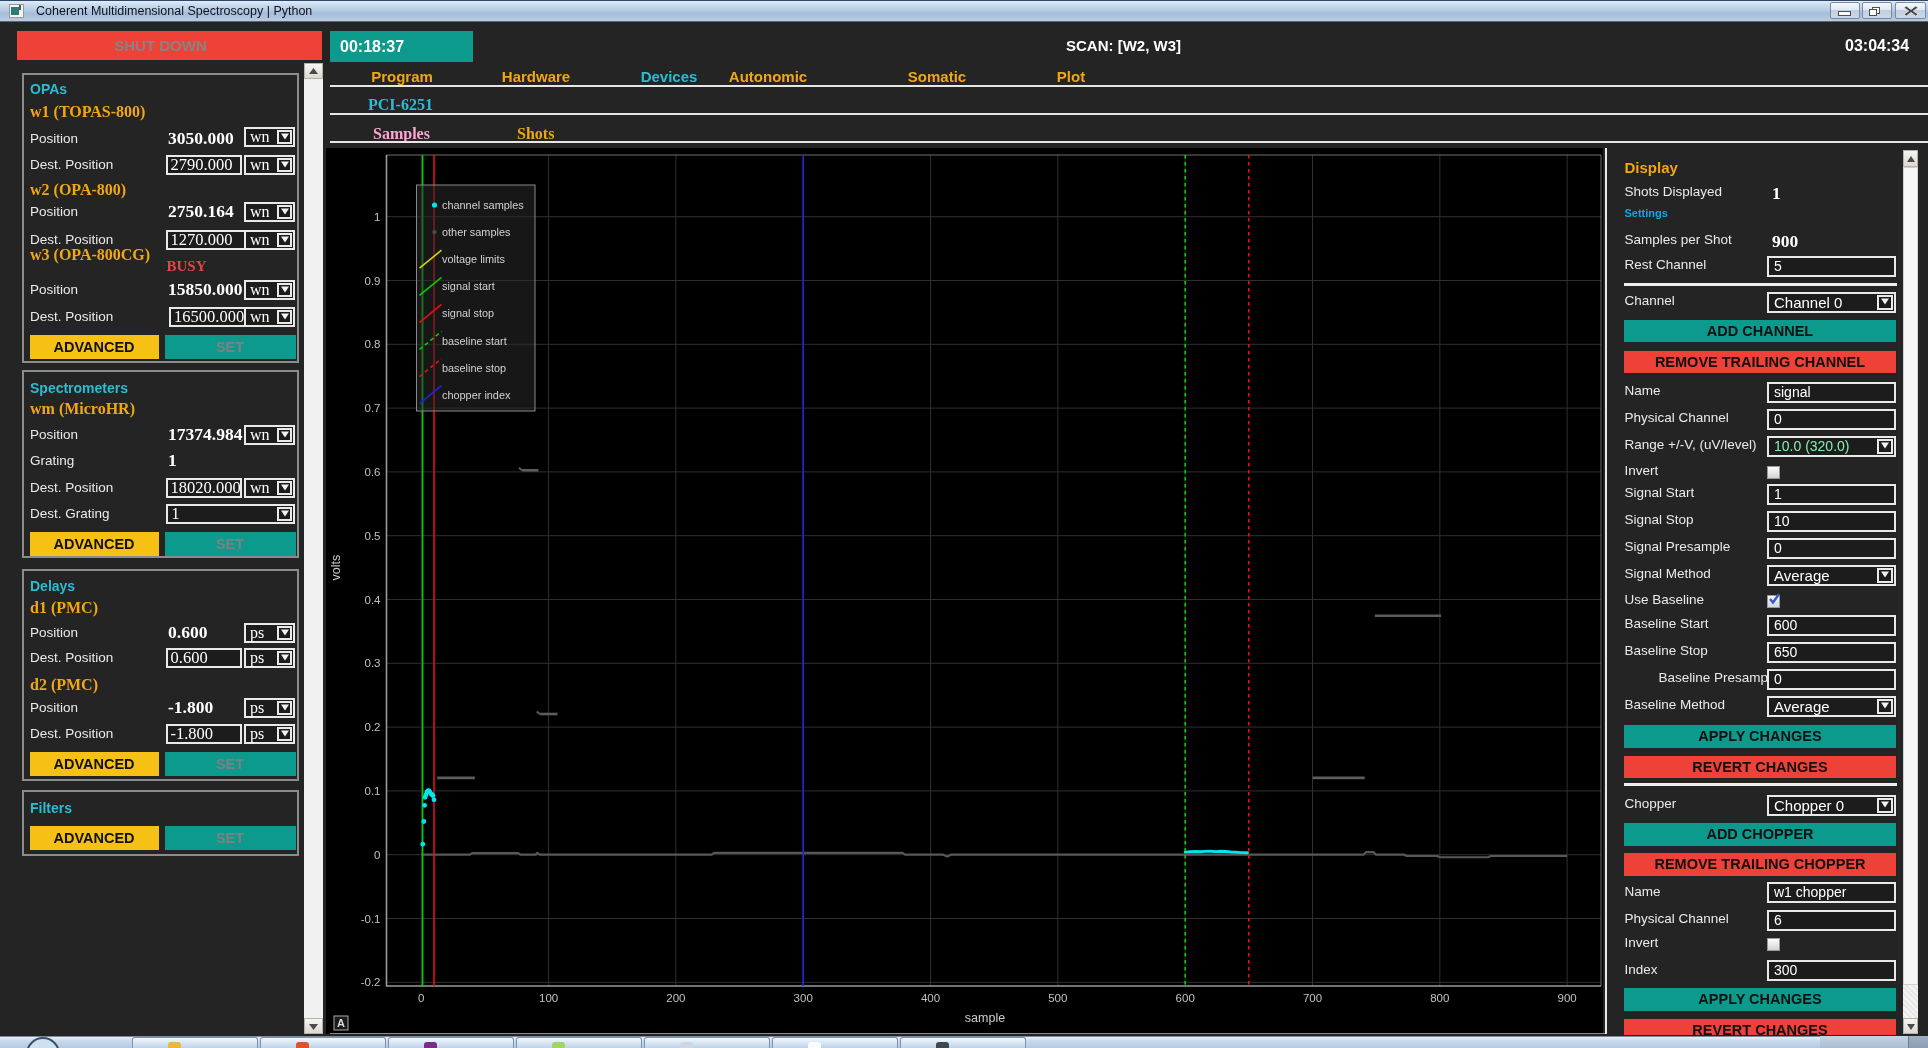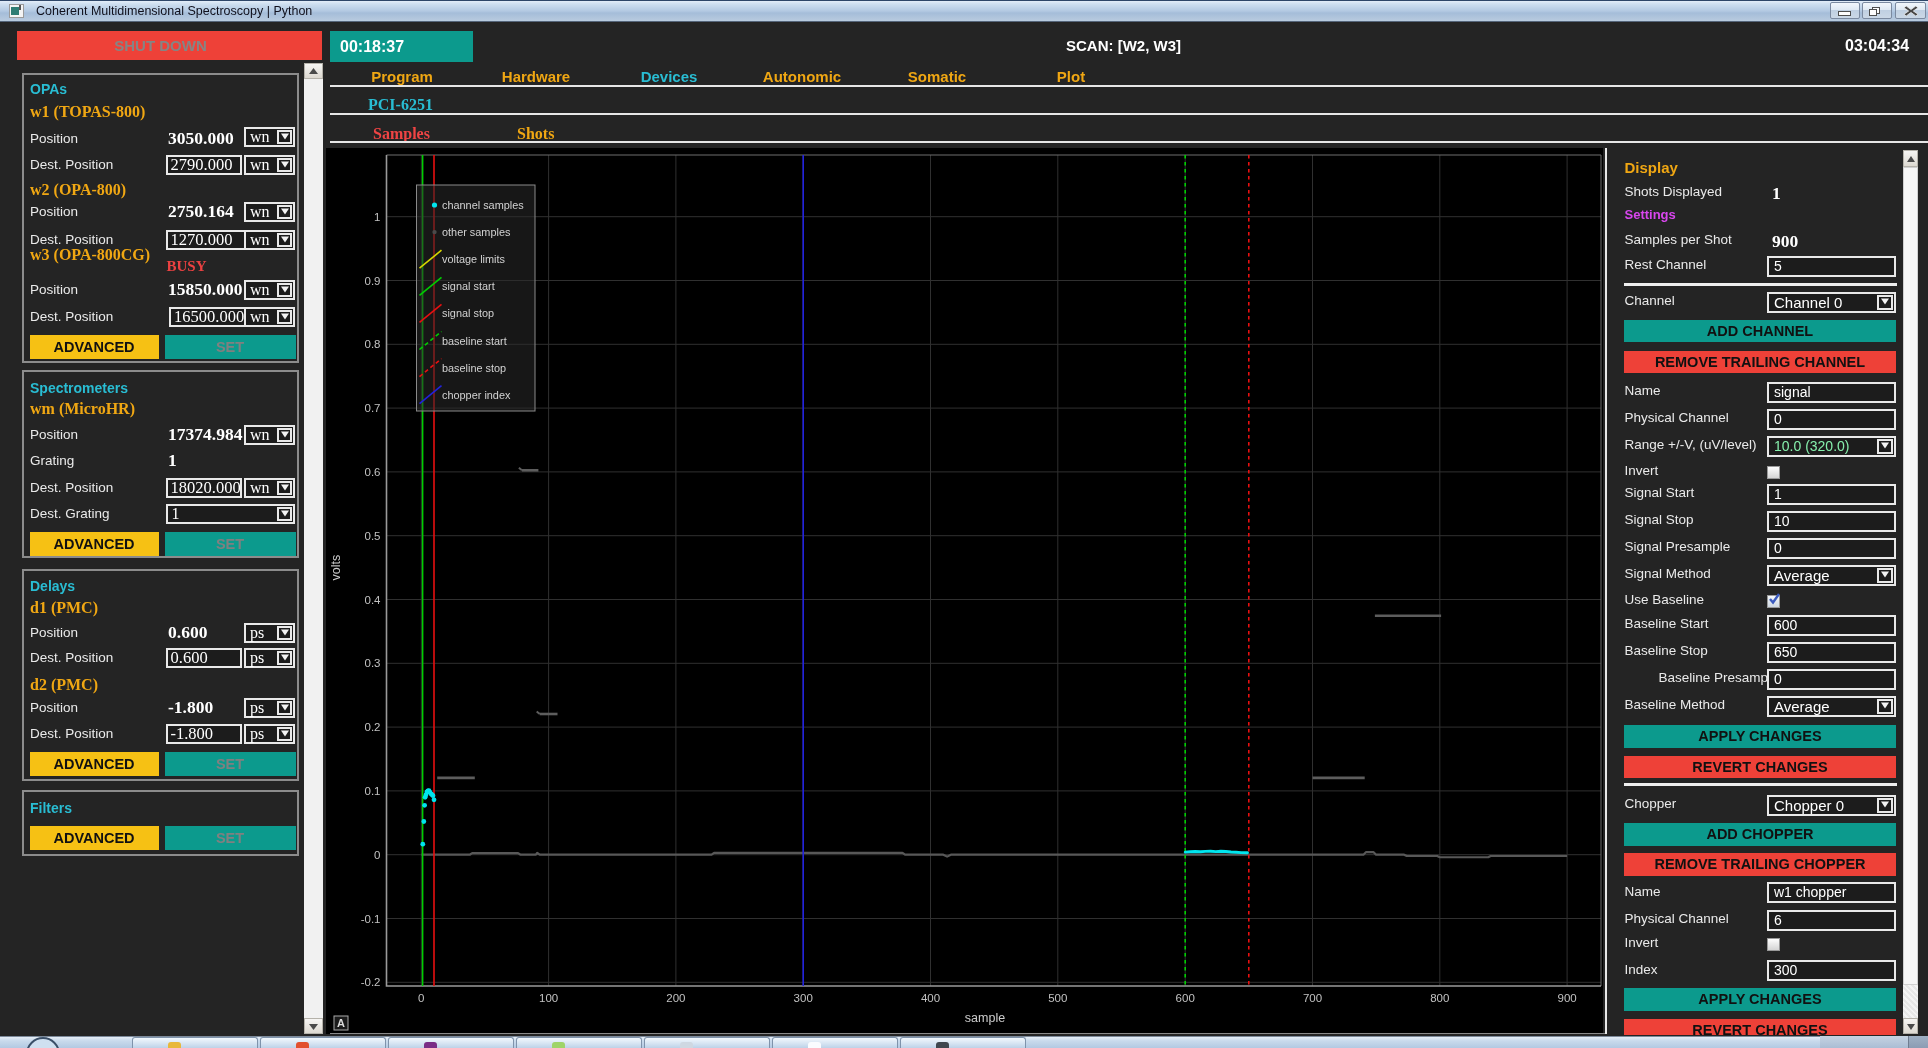--- a/index.html
+++ b/index.html
@@ -146,27 +146,27 @@
 <svg class="abs" style="left:309px;top:68px" width="9" height="6">
     <path d="M4.5 0 L9 6 L0 6 Z" fill="#4a4a4a"></path>
   </svg>
 <div class="abs" style="left:304px;top:1018px;width:19px;height:16px;background:linear-gradient(#f6f5f3,#ddd9d1);border:1px solid #b5b2aa;"></div>
 <svg class="abs" style="left:309px;top:1024px" width="9" height="6">
     <path d="M4.5 6 L9 0 L0 0 Z" fill="#4a4a4a"></path>
   </svg>
 <div class="abs" style="left:402px;top:68px;transform:translateX(-50%);font-weight:bold;font-size:15px;color:#f0a713;">Program</div>
 <div class="abs" style="left:536px;top:68px;transform:translateX(-50%);font-weight:bold;font-size:15px;color:#f0a713;">Hardware</div>
 <div class="abs" style="left:669px;top:68px;transform:translateX(-50%);font-weight:bold;font-size:15px;color:#29bdd3;">Devices</div>
-<div class="abs" style="left:802px;top:68px;transform:translateX(-50%);font-weight:bold;font-size:15px;color:#f0a713;">Autonomic</div>
+<div class="abs" style="left:768px;top:68px;transform:translateX(-50%);font-weight:bold;font-size:15px;color:#f0a713;">Autonomic</div>
 <div class="abs" style="left:937px;top:68px;transform:translateX(-50%);font-weight:bold;font-size:15px;color:#f0a713;">Somatic</div>
 <div class="abs" style="left:1071px;top:68px;transform:translateX(-50%);font-weight:bold;font-size:15px;color:#f0a713;">Plot</div>
 <div class="abs" style="left:330px;top:84.5px;width:1598px;height:2.2px;background:#e6e6e6;"></div>
 <div class="abs" style="left:368px;top:96px;font-family:'Liberation Serif',serif;font-weight:bold;font-size:16px;color:#29bdd3;">PCI-6251</div>
 <div class="abs" style="left:330px;top:112.5px;width:1598px;height:2.2px;background:#e6e6e6;"></div>
-<div class="abs" style="left:373px;top:125px;font-family:'Liberation Serif',serif;font-weight:bold;font-size:16px;color:#ef4444;">Samples</div>
+<div class="abs" style="left:373px;top:125px;font-family:'Liberation Serif',serif;font-weight:bold;font-size:16px;color:#f9a8d4;">Samples</div>
 <div class="abs" style="left:517px;top:125px;font-family:'Liberation Serif',serif;font-weight:bold;font-size:16px;color:#f0a713;">Shots</div>
 <div class="abs" style="left:330px;top:141px;width:1598px;height:2.2px;background:#e6e6e6;"></div>
 <svg class="abs" style="left:326px;top:148px" width="1277" height="886" viewBox="0 0 1277 886">
     <rect x="0" y="0" width="1277" height="886" fill="#000"></rect>
     <path d="M95.3 7.0 V838.0 M222.6 7.0 V838.0 M349.9 7.0 V838.0 M477.2 7.0 V838.0 M604.5 7.0 V838.0 M731.8 7.0 V838.0 M859.2 7.0 V838.0 M986.5 7.0 V838.0 M1113.8 7.0 V838.0 M1241.1 7.0 V838.0 M60.5 68.7 H1275.0 M60.5 132.5 H1275.0 M60.5 196.3 H1275.0 M60.5 260.1 H1275.0 M60.5 323.9 H1275.0 M60.5 387.7 H1275.0 M60.5 451.5 H1275.0 M60.5 515.3 H1275.0 M60.5 579.1 H1275.0 M60.5 642.9 H1275.0 M60.5 706.7 H1275.0 M60.5 770.5 H1275.0 M60.5 834.3 H1275.0" stroke="#303030" stroke-width="1" fill="none"></path>
     <path d="M60.5 7.0 H1275.0 V838.0" stroke="#6f6f6f" stroke-width="1" fill="none"></path>
     <path d="M60.5 7.0 V838.0 H1275.0" stroke="#9a9a9a" stroke-width="1.6" fill="none"></path>
     <path d="M95.3 706.70 L143.7 706.70 L146.2 705.11 L192.1 705.11 L194.6 706.70 L209.9 706.70 L211.2 704.79 L213.7 706.70 L385.6 706.70 L388.1 704.91 L576.5 704.91 L579.1 706.70 L617.3 706.70 L621.1 708.61 L624.9 706.70 L854.1 706.70 L925.4 706.70 L986.5 706.70 L1037.4 706.70 L1039.9 704.15 L1047.6 704.15 L1050.1 706.70 L1078.1 706.70 L1080.7 707.98 L1111.2 707.98 L1113.8 709.25 L1162.2 709.25 L1164.7 707.98 L1241.1 707.98" stroke="#585858" stroke-width="2.2" fill="none" stroke-linejoin="round"></path>
     <path d="M195.9 322.3 L212.4 322.3" stroke="#5d5d5d" stroke-width="2.6" fill="none"></path>
     <path d="M213.7 566.0 L231.5 566.0" stroke="#5d5d5d" stroke-width="2.6" fill="none"></path>
@@ -237,21 +237,21 @@
     <text x="659" y="874.0" text-anchor="middle" font-family="Liberation Sans" font-size="12.5" fill="#cccccc">sample</text>
     <text x="14" y="419.6" text-anchor="middle" font-family="Liberation Sans" font-size="12.5" fill="#cccccc" transform="rotate(-90 14 419.6)">volts</text>
     <rect x="8" y="868" width="14" height="14" fill="#1a1a1a" stroke="#aaa" stroke-width="1"></rect>
     <text x="15" y="879" text-anchor="middle" font-family="Liberation Sans" font-size="11" font-weight="bold" fill="#ddd">A</text>
   </svg>
 <div class="abs" style="left:1605px;top:148px;width:2.2px;height:886px;background:#e8e8e8;"></div>
 <div class="abs" style="left:330px;top:1032.5px;width:1275px;height:1.6px;background:#8a8a8a;"></div>
 <div class="abs" style="left:1624.5px;top:159px;font-weight:bold;font-size:15px;color:#f0a713;">Display</div>
 <div class="abs lbl" style="left:1624.5px;top:183.5px;">Shots Displayed</div>
 <div class="abs val" style="left:1772px;top:182.5px;">1</div>
-<div class="abs" style="left:1624.5px;top:207px;font-weight:bold;font-size:13px;color:#d946ef;">Settings</div>
+<div class="abs" style="left:1624.5px;top:207px;font-weight:bold;font-size:11px;color:#0ea5e9;">Settings</div>
 <div class="abs lbl" style="left:1624.5px;top:231.5px;">Samples per Shot</div>
 <div class="abs val" style="left:1772px;top:230.5px;">900</div>
 <div class="abs lbl" style="left:1624.5px;top:257px;">Rest Channel</div>
 <div class="abs rinp" style="left:1767px;top:255.5px;width:129px;height:21px;line-height:17px;">5</div>
 <div class="abs" style="left:1624px;top:282.5px;width:272.5px;height:3.2px;background:#efefef;"></div>
 <div class="abs lbl" style="left:1624.5px;top:293px;">Channel</div>
 <div class="abs" style="left:1767px;top:291.5px;width:129px;height:21px;border:2px solid #e9e9e9;background:#1c1c1c;">
     <span style="position:absolute;left:5px;top:0;line-height:17px;font-size:15px;color:#fff;">Channel 0</span>
     <span class="ddarrow" style="width:16px"></span>
   </div>

